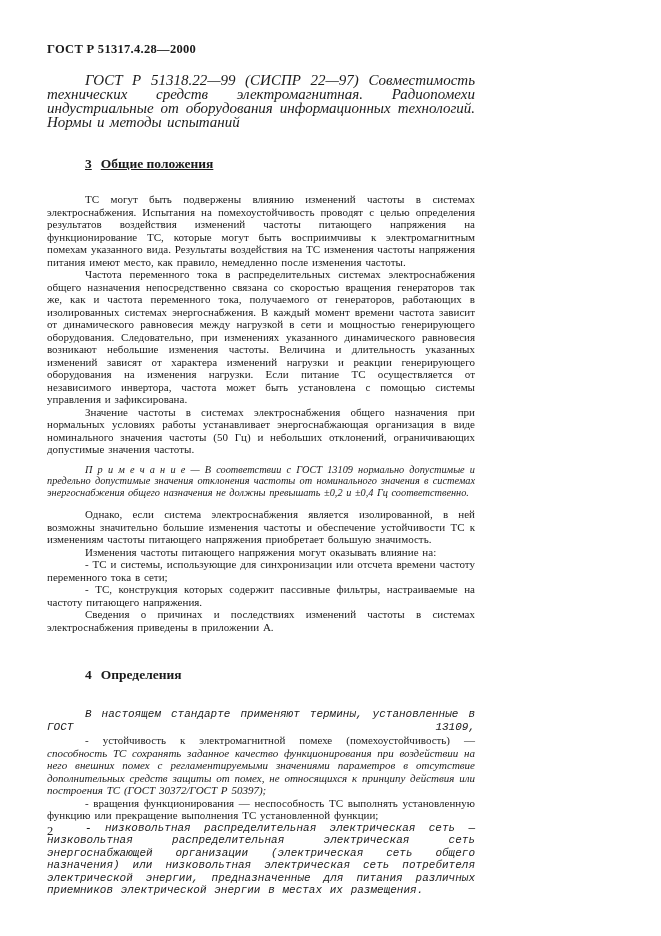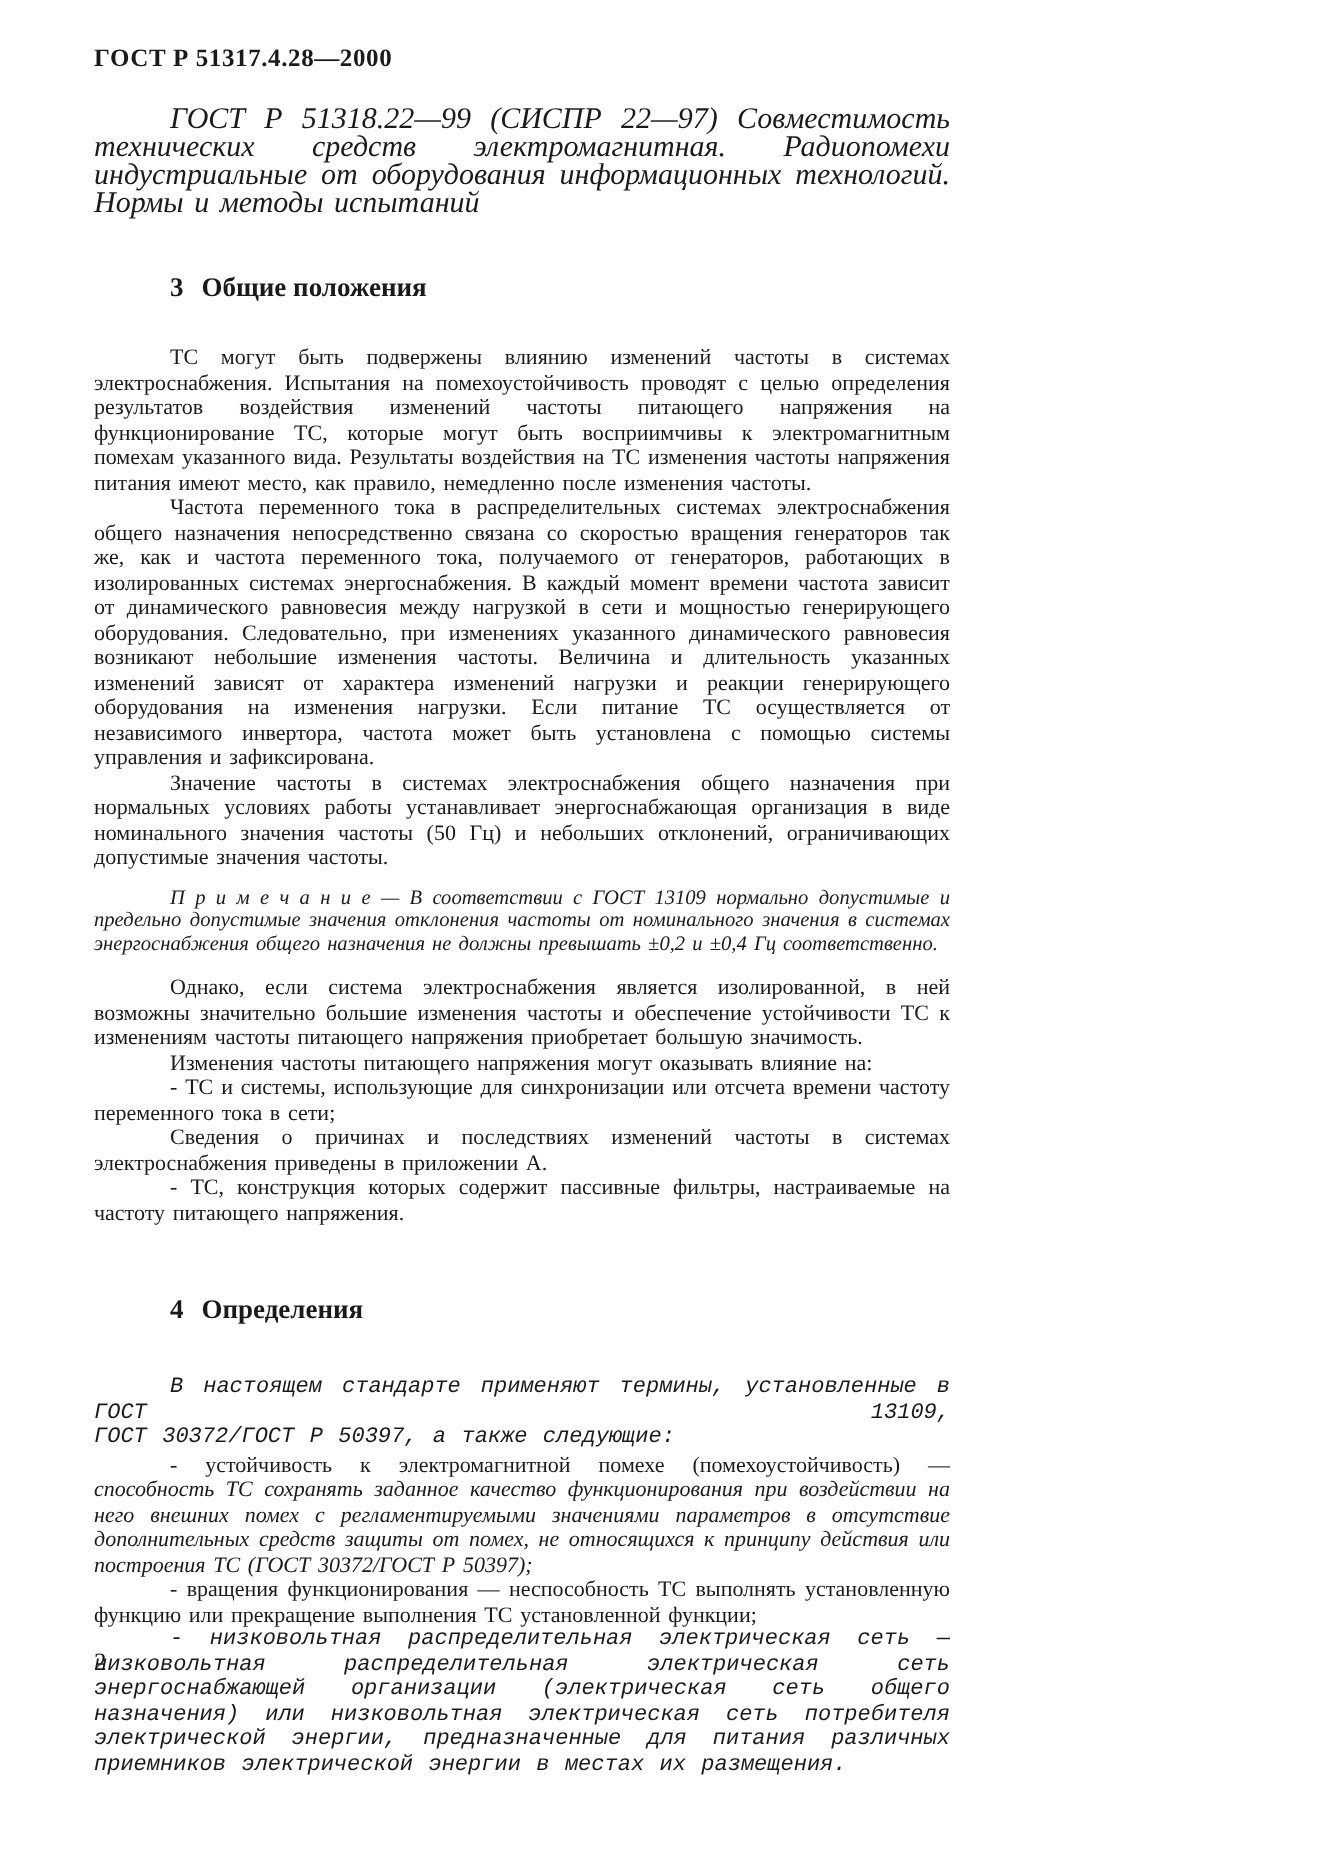--- a/index.html
+++ b/index.html
@@ -4,21 +4,21 @@
 <style>
   html, body { margin: 0; padding: 0; background: #ffffff; }
   .page {
     position: relative;
     width: 523px;
     height: 936px;
     box-sizing: border-box;
     background: #ffffff;
     color: #1a1a1a;
     font-family: "Liberation Serif", "DejaVu Serif", serif;
-    padding: 22px 48px 0 47px;
+    padding: 42px 48px 0 47px;
     overflow: hidden;
   }
   .doc-header {
     font-size: 12.5px;
     font-weight: bold;
     letter-spacing: 0.3px;
     margin: 0;
   }
   .ref {
     margin: 16px 0 0 0;
@@ -29,21 +29,21 @@
     text-indent: 38px;
     word-spacing: 1.5px;
   }
   .sec {
     margin: 27px 0 0 0;
     font-size: 13.5px;
     font-weight: bold;
     text-indent: 38px;
   }
   .sec .num { margin-right: 9px; }
-  .sec3 { margin-bottom: 21px; }
+  .sec3 { margin-bottom: 21px; text-decoration: underline; }
   .sec4 { margin-top: 34px; margin-bottom: 25px; }
   .body {
     margin: 0;
     font-size: 11px;
     line-height: 12.5px;
     text-align: justify;
     text-indent: 38px;
     word-spacing: 1.1px;
   }
   .note {
@@ -87,28 +87,27 @@
 
   <p class="body">ТС могут быть подвержены влиянию изменений частоты в системах электроснабжения. Испытания на помехоустойчивость проводят с целью определения результатов воздействия изменений частоты питающего напряжения на функционирование ТС, которые могут быть восприимчивы к электромагнитным помехам указанного вида. Результаты воздействия на ТС изменения частоты напряжения питания имеют место, как правило, немедленно после изменения частоты.</p>
   <p class="body">Частота переменного тока в распределительных системах электроснабжения общего назначения непосредственно связана со скоростью вращения генераторов так же, как и частота переменного тока, получаемого от генераторов, работающих в изолированных системах энергоснабжения. В каждый момент времени частота зависит от динамического равновесия между нагрузкой в сети и мощностью генерирующего оборудования. Следовательно, при изменениях указанного динамического равновесия возникают небольшие изменения частоты. Величина и длительность указанных изменений зависят от характера изменений нагрузки и реакции генерирующего оборудования на изменения нагрузки. Если питание ТС осуществляется от независимого инвертора, частота может быть установлена с помощью системы управления и зафиксирована.</p>
   <p class="body">Значение частоты в системах электроснабжения общего назначения при нормальных условиях работы устанавливает энергоснабжающая организация в виде номинального значения частоты (50 Гц)  и небольших отклонений, ограничивающих допустимые значения частоты.</p>
 
   <p class="note"><span>П р и м е ч а н и е</span><span> — В соответствии с ГОСТ 13109 нормально допустимые и предельно допустимые значения отклонения частоты от номинального значения в системах энергоснабжения общего назначения не должны превышать ±0,2 и ±0,4 Гц соответственно.</span></p>
 
   <p class="body">Однако, если система электроснабжения является изолированной, в ней возможны значительно большие изменения частоты и обеспечение устойчивости ТС к изменениям частоты питающего напряжения приобретает большую значимость.</p>
   <p class="body">Изменения частоты питающего напряжения могут оказывать влияние на:</p>
   <p class="body">- ТС и системы, использующие для синхронизации или отсчета времени частоту переменного тока в сети;</p>
+  <p class="body">- ТС, конструкция которых содержит пассивные фильтры, настраиваемые на частоту питающего напряжения.</p>
   <p class="body">Сведения о причинах и последствиях изменений частоты в системах электроснабжения приведены в приложении А.</p>
-  <p class="body">- ТС, конструкция которых содержит пассивные фильтры, настраиваемые на частоту питающего напряжения.</p>
 
   <h2 class="sec sec4"><span class="num">4</span><span>Определения</span></h2>
 
   <p class="body ital intro">
       <span class="intro-l1">В настоящем стандарте применяют термины, установленные в ГОСТ 13109,</span>
-      <span class="intro-l2">ГОСТ 30372/ГОСТ Р 50397, а также следующие:</span>
     </p>
 
   <p class="body"><span class="def-term-rm">- устойчивость к электромагнитной помехе (помехоустойчивость) — </span><span class="def-body-it">способность ТС сохранять заданное качество функционирования при воздействии на него внешних помех с регламентируемыми значениями параметров в отсутствие дополнительных средств защиты от помех, не относящихся к принципу действия или построения ТС (ГОСТ 30372/ГОСТ Р 50397);</span></p>
 
   <p class="body"><span class="def-term-rm">- вращения функционирования — </span><span class="def-body-rm">неспособность ТС выполнять установленную функцию или прекращение выполнения ТС установленной функции;</span></p>
 
   <p class="body ital"><span>- низковольтная распределительная электрическая сеть — </span><span>низковольтная распределительная электрическая сеть энергоснабжающей организации (электрическая сеть общего назначения) или низковольтная электрическая сеть потребителя электрической энергии, предназначенные для питания различных приемников электрической энергии в местах их размещения.</span></p>
 
   <div class="pagenum">2</div>
 

